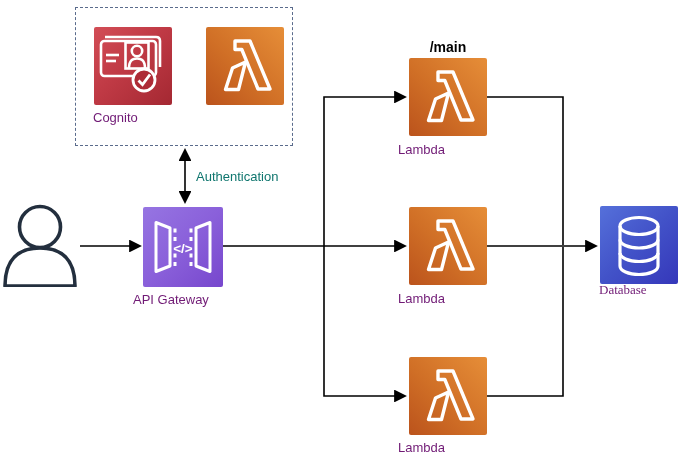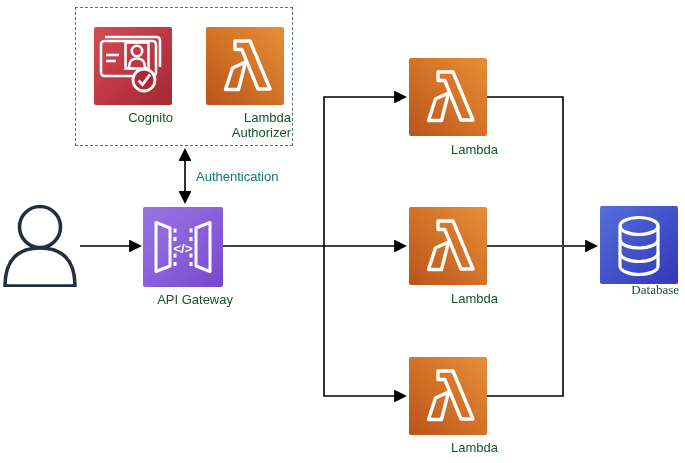--- a/index.html
+++ b/index.html
@@ -16,21 +16,21 @@
   .node-icon svg{display:block;}
   .ic-cognito{left:94px;top:27px;width:78px;height:78px;background:linear-gradient(135deg,#d24d56 0%,#c03a45 45%,#a42832 100%);}
   .ic-lambda-auth{left:206px;top:27px;width:78px;height:78px;}
   .ic-apigw{left:143px;top:207px;width:80px;height:80px;background:linear-gradient(135deg,#9675e2 0%,#8a60da 50%,#7747cd 100%);}
   .ic-lambda-main{left:409px;top:58px;width:78px;height:78px;}
   .ic-lambda-start{left:409px;top:207px;width:78px;height:78px;}
   .ic-lambda-end{left:409px;top:357px;width:78px;height:78px;}
   .lambda-bg{background:linear-gradient(45deg,#bb531c 0%,#d06f26 45%,#e68e38 100%);}
   .ic-db{left:600px;top:206px;width:78px;height:78px;background:linear-gradient(135deg,#5570da 0%,#4252c8 50%,#3537ba 100%);}
   .ic-user{left:1px;top:203px;width:78px;height:84px;}
-  .lbl{position:absolute;font-size:13px;line-height:15px;text-align:right;color:#14532d;}
+  .lbl{position:absolute;font-size:13px;line-height:15px;text-align:left;color:#701a75;}
   .route{position:absolute;font-size:14px;font-weight:bold;text-align:center;color:#000;}
   .edge-lbl{position:absolute;font-size:13px;color:#0f766e;text-align:left;}
 </style>
 </head>
 <body>
 
 <div id="stage">
 
   <svg class="edges" width="685" height="463" viewBox="0 0 685 463">
     <defs>
@@ -132,24 +132,24 @@
         <path d="M20 20 V60"></path>
         <path d="M58 20 V60"></path>
         <path d="M20 60 A19 8.5 0 0 0 58 60"></path>
         <path d="M20 33.5 A19 8.5 0 0 0 58 33.5"></path>
         <path d="M20 47 A19 8.5 0 0 0 58 47"></path>
       </g>
     </svg>
   </div>
 
   <div class="lbl" style="left:93px;top:110px;width:80px;">Cognito</div>
-  <div class="lbl" style="left:199px;top:110px;width:92px;">Lambda Authorizer</div>
   <div class="edge-lbl" style="left:196px;top:169px;">Authentication</div>
   <div class="lbl" style="left:133px;top:292px;width:100px;">API Gateway</div>
 
+  <div class="route" style="left:398px;top:39px;width:100px;">/main</div>
   <div class="lbl" style="left:398px;top:142px;width:100px;">Lambda</div>
 
   <div class="lbl" style="left:398px;top:291px;width:100px;">Lambda</div>
 
   <div class="lbl" style="left:398px;top:440px;width:100px;">Lambda</div>
 
   <div class="lbl" style="left:599px;top:282px;width:80px;font-family:Liberation Serif, serif;">Database</div>
 
 </div>
 

